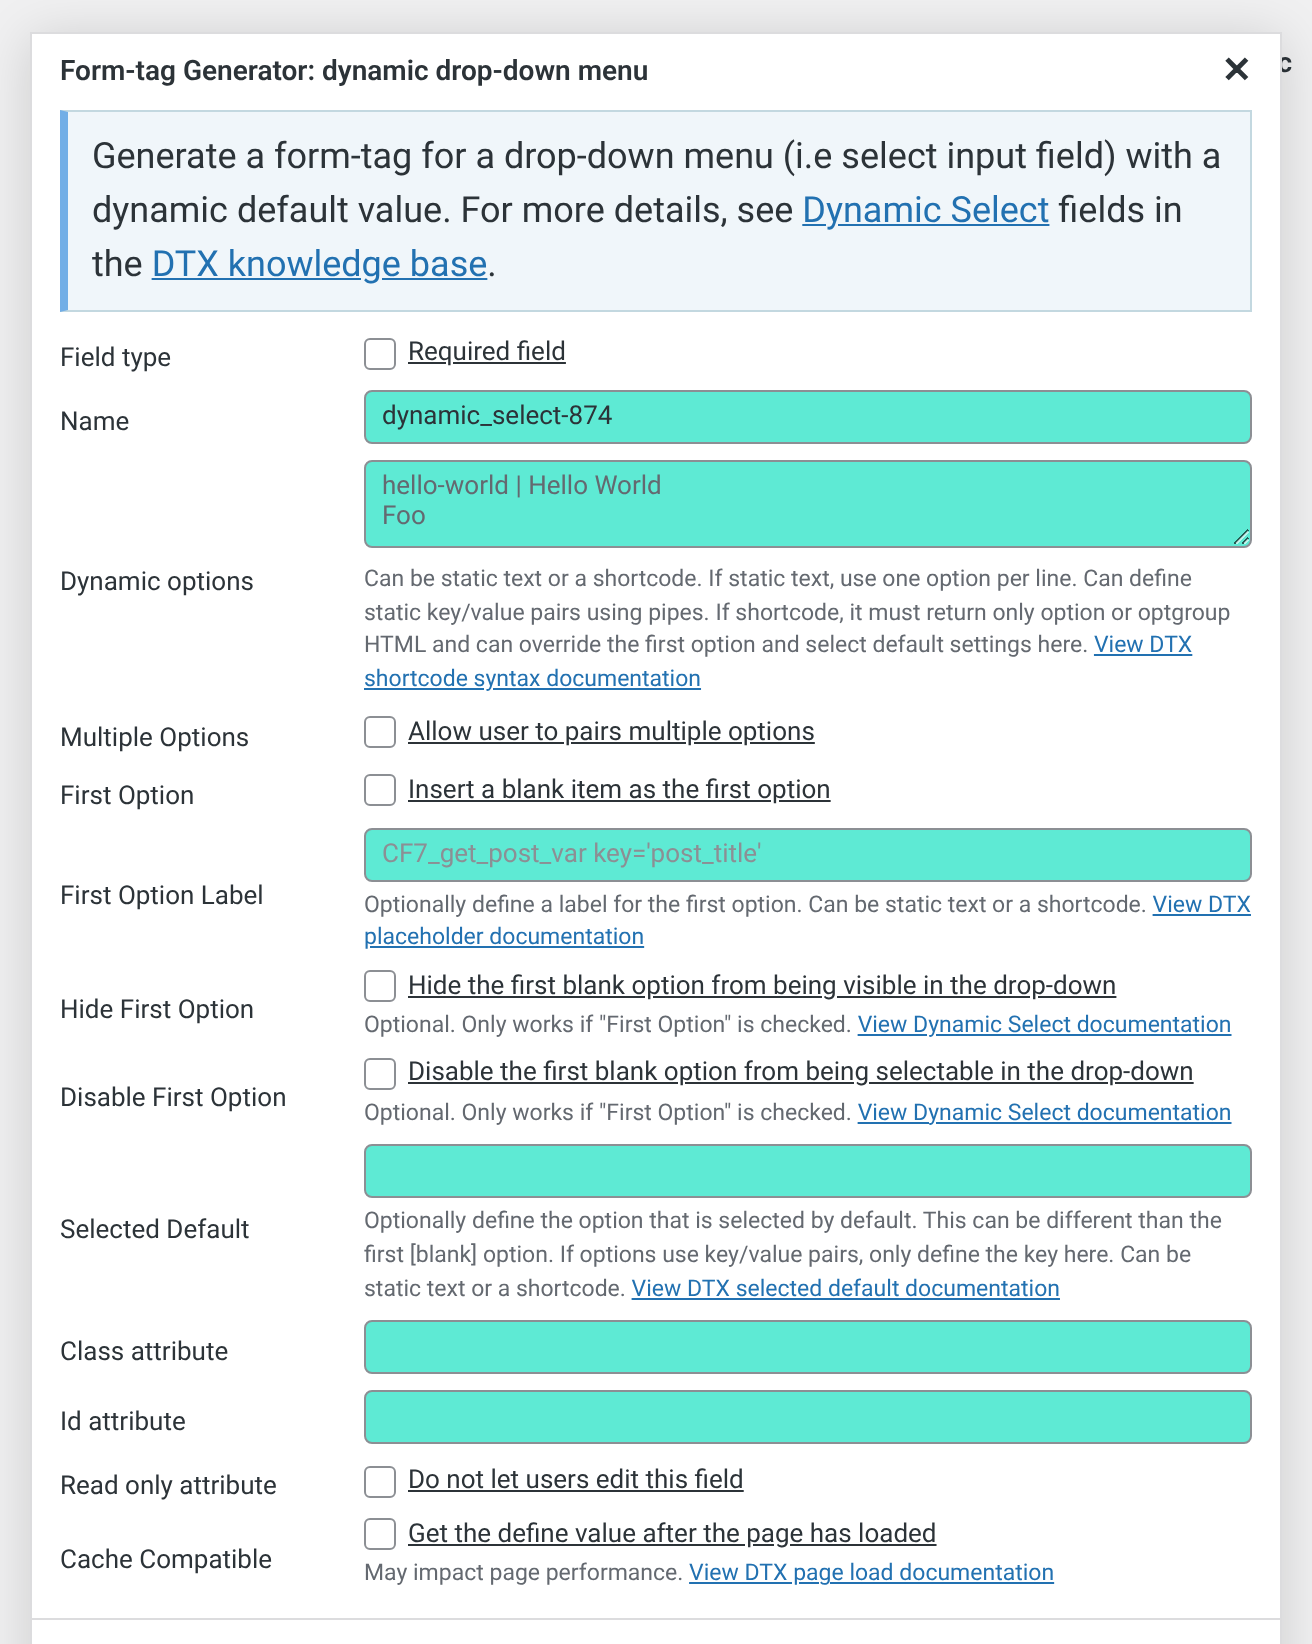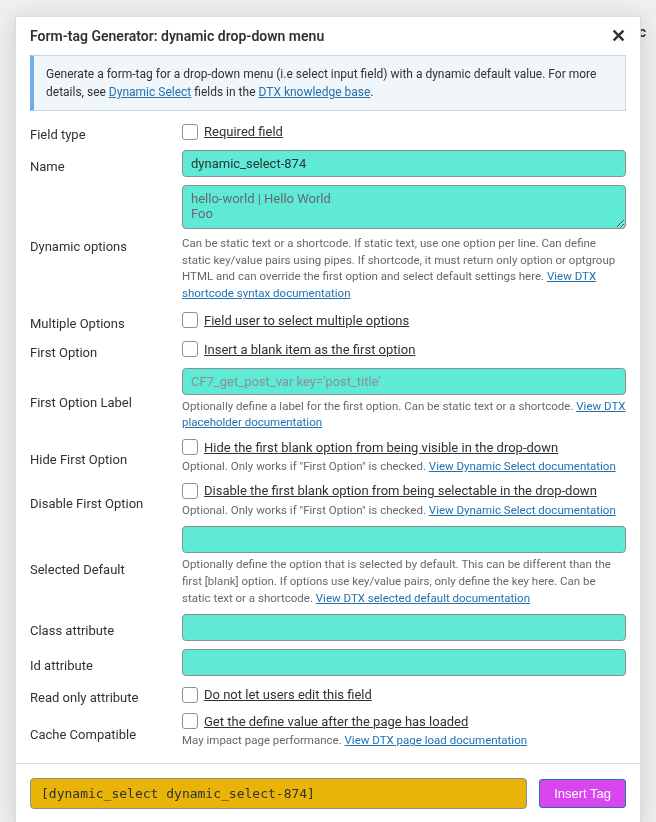--- a/index.html
+++ b/index.html
@@ -50,21 +50,21 @@
     color: #2c3338;
     cursor: pointer;
     line-height: 1;
   }
   .notice {
     margin: 0 14px 10px 14px;
     border: 1px solid #c3d8e0;
     border-left: 4px solid #72aee6;
     background: #f0f6fa;
     padding: 9px 12px;
-    font-size: 12px;
+    font-size: 18px;
     line-height: 1.5;
     color: #2c3338;
   }
   .notice a, .helper a, .field-help a {
     color: #2271b1;
     text-decoration: underline;
     cursor: pointer;
   }
   .form-body {
     padding: 0 14px 6px 14px;
@@ -200,21 +200,21 @@
             <span>Can be static text or a shortcode. If static text, use one option per line. Can define static key/value pairs using pipes. If shortcode, it must return only option or optgroup HTML and can override the first option and select default settings here. </span><a>View DTX shortcode syntax documentation</a>
           </div>
         </div>
       </div>
 
       <div class="row">
         <div class="label">Multiple Options</div>
         <div class="control">
           <div class="cb-line">
             <input type="checkbox" style="">
-            <span class="cb-text">Field user to select multiple options</span>
+            <span class="cb-text">Allow user to pairs multiple options</span>
           </div>
         </div>
       </div>
 
       <div class="row">
         <div class="label">First Option</div>
         <div class="control">
           <div class="cb-line">
             <input type="checkbox" style="">
             <span class="cb-text">Insert a blank item as the first option</span>

